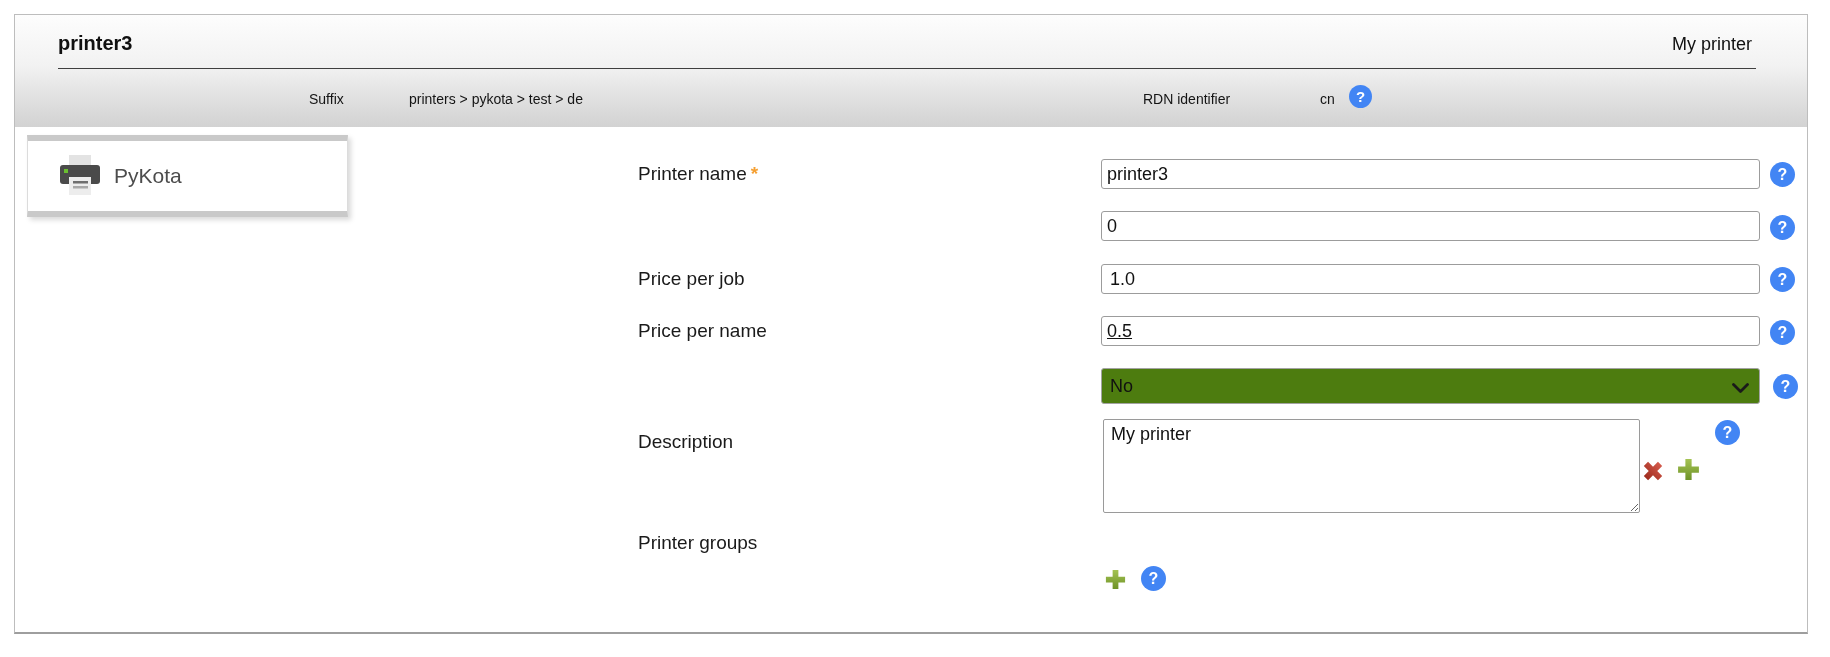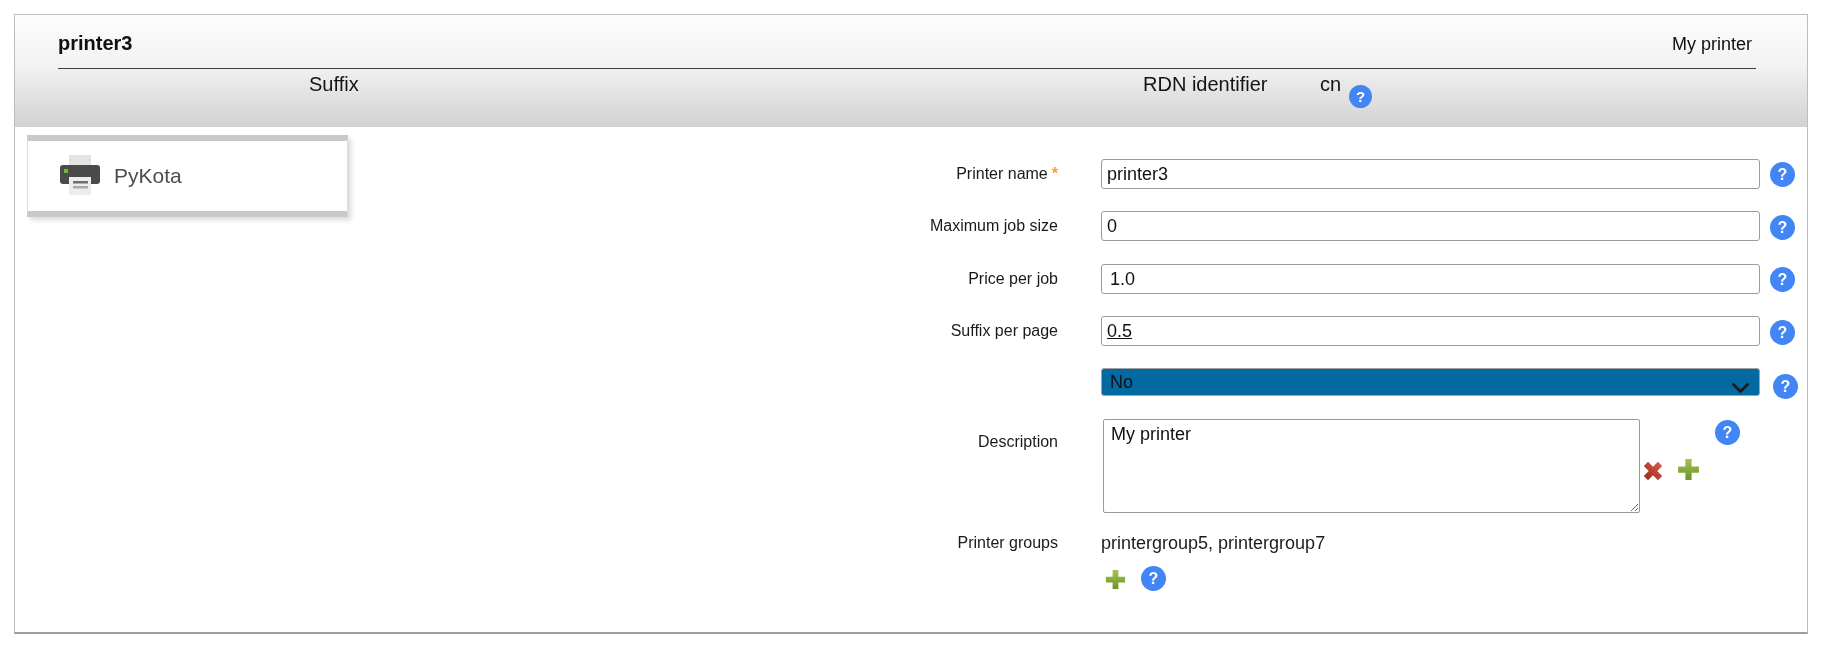--- a/index.html
+++ b/index.html
@@ -6,36 +6,36 @@
   #screen{position:relative;width:1830px;height:657px;background:#ffffff;overflow:hidden;
           font-family:"Liberation Sans",sans-serif;border-radius:32px;}
   .panel{position:absolute;left:14px;top:14px;width:1794px;height:620px;background:#ffffff;
          border:1px solid #bdbdbd;border-bottom:2px solid #9e9e9e;box-sizing:border-box;}
   
   .hdr{position:absolute;left:0;top:0;width:100%;height:112px;
        background:linear-gradient(180deg,#fdfdfd 0%,#f2f2f2 45%,#dcdcdc 82%,#d2d2d2 100%);}
   .title{position:absolute;left:43px;top:17px;font-size:20px;font-weight:bold;color:#101010;white-space:nowrap;}
   .subtitle{position:absolute;right:55px;top:19px;font-size:18px;color:#101010;white-space:nowrap;}
   .hdr-hr{position:absolute;left:43px;top:53px;width:1698px;height:1px;background:#3f3f3f;}
-  .hrow{position:absolute;top:58px;font-size:20px;color:#141414;line-height:22px;white-space:nowrap;}
+  .hrow{position:absolute;top:73px;font-size:14px;color:#141414;line-height:22px;white-space:nowrap;}
   
   .tab{position:absolute;left:12px;top:120px;width:321px;height:82px;box-sizing:border-box;background:#ffffff;
        border-top:6px solid #c9c9c9;border-bottom:6px solid #c9c9c9;
        border-left:1px solid #dcdcdc;border-right:1px solid #dcdcdc;
        box-shadow:3px 3px 5px rgba(0,0,0,0.15);display:flex;align-items:center;padding-left:32px;cursor:pointer;}
   .tab-label{font-size:21px;color:#4c4c4c;margin-left:14px;text-align:center;}
   
-  .lbl{position:absolute;left:623px;width:420px;text-align:right;font-size:16px;color:#1a1a1a;
+  .lbl{position:absolute;left:623px;width:420px;text-align:left;font-size:19px;color:#1a1a1a;
        line-height:30px;white-space:nowrap;}
   .req{color:#f5a033;font-weight:bold;margin-left:4px;}
   .txt{position:absolute;left:1086px;width:659px;height:30px;box-sizing:border-box;
        border:1px solid #9c9c9c;border-radius:3px;background:#fff;color:#111;
        font:18px "Liberation Sans",sans-serif;padding:0 5px;}
-  .sel{position:absolute;left:1086px;width:659px;height:28px;box-sizing:border-box;
-       border:1px solid #a3a3a3;border-radius:3px;background:#0369a1;color:#111;
+  .sel{position:absolute;left:1086px;width:659px;height:36px;box-sizing:border-box;
+       border:1px solid #a3a3a3;border-radius:3px;background:#4d7c0f;color:#111;
        font:18px "Liberation Sans",sans-serif;padding:0 8px;
        appearance:none;-webkit-appearance:none;-moz-appearance:none;}
   .chev{position:absolute;left:1717px;top:365px;pointer-events:none;}
   .ta{position:absolute;left:1088px;top:404px;width:537px;height:94px;box-sizing:border-box;
       border:1px solid #9a9a9a;border-radius:2px;color:#111;background:#fff;
       font:18px "Liberation Sans",sans-serif;padding:4px 7px;resize:both;}
   .help{position:absolute;width:25px;height:25px;border-radius:50%;background:#4285f4;border:none;
         color:#ffffff;font-weight:bold;font-size:16px;line-height:25px;text-align:center;padding:0;
         cursor:pointer;font-family:"Liberation Sans",sans-serif;}
   .iconbtn{position:absolute;background:none;border:none;padding:0;margin:0;line-height:0;cursor:pointer;}
@@ -59,20 +59,21 @@
 </svg>
 
 <div id="screen">
   <div class="panel">
 
     <div class="hdr">
       <div class="title">printer3</div>
       <div class="subtitle">My printer</div>
       <div class="hdr-hr"></div>
       <span class="hrow" style="left:294px">Suffix</span>
+      <span class="hrow" style="left:394px">printers &gt; pykota &gt; test &gt; de</span>
       <span class="hrow" style="left:1128px">RDN identifier</span>
       <span class="hrow" style="left:1305px">cn</span>
       <button class="help" style="left:1334px;top:70px;width:23px;height:23px;line-height:23px;font-size:15px">?</button>
     </div>
 
     <div class="tab">
       <span style="line-height:0">
         <svg width="40" height="42" viewBox="0 0 40 42" xmlns="http://www.w3.org/2000/svg">
           <rect x="9" y="0" width="22" height="13" fill="#e3e3e3"></rect>
           <rect x="0" y="10" width="40" height="19" rx="3" fill="#4a4a4a"></rect>
@@ -82,29 +83,28 @@
           <rect x="13" y="31" width="15" height="2.5" fill="#a9a9a9"></rect>
         </svg>
       </span>
       <span class="tab-label">PyKota</span>
     </div>
 
     <div class="lbl" style="top:144px"><span>Printer name</span><span class="req">*</span></div>
     <input class="txt" style="top: 144px;" value="printer3">
     <button class="help" style="left:1755px;top:147px">?</button>
 
-    <div class="lbl" style="top:196px">Maximum job size</div>
     <input class="txt" style="top: 196px;" value="0">
     <button class="help" style="left:1755px;top:200px">?</button>
 
     <div class="lbl" style="top:249px">Price per job</div>
     <input class="txt" style="top: 249px; padding-left: 8px;" value="1.0">
     <button class="help" style="left:1755px;top:252px">?</button>
 
-    <div class="lbl" style="top:301px">Suffix per page</div>
+    <div class="lbl" style="top:301px">Price per name</div>
     <input class="txt" style="top: 301px; text-decoration: underline;" value="0.5">
     <button class="help" style="left:1755px;top:305px">?</button>
 
     <select class="sel" style="top:353px">
       <option>No</option>
     </select>
     <span class="chev">
       <svg width="17" height="11" viewBox="0 0 17 11" xmlns="http://www.w3.org/2000/svg">
         <polyline points="1.5,1.5 8.5,8.5 15.5,1.5" fill="none" stroke="#1a1a1a" stroke-width="2.8" stroke-linecap="round" stroke-linejoin="round"></polyline>
       </svg>
@@ -123,21 +123,20 @@
     </button>
     <button class="iconbtn" style="left:1661px;top:442px">
       <span>
         <svg width="25" height="25" viewBox="0 0 24 24" xmlns="http://www.w3.org/2000/svg">
           <path d="M9 2h6v7h7v6h-7v7H9v-7H2V9h7z" fill="url(#gradGreen)"></path>
         </svg>
       </span>
     </button>
 
     <div class="lbl" style="top:517px;line-height:22px">Printer groups</div>
-    <div class="val" style="top:517px">printergroup5, printergroup7</div>
 
     <button class="iconbtn" style="left:1089px;top:553px">
       <span>
         <svg width="23" height="23" viewBox="0 0 24 24" xmlns="http://www.w3.org/2000/svg">
           <path d="M9 2h6v7h7v6h-7v7H9v-7H2V9h7z" fill="url(#gradGreen)"></path>
         </svg>
       </span>
     </button>
     <button class="help" style="left:1126px;top:551px">?</button>
 

